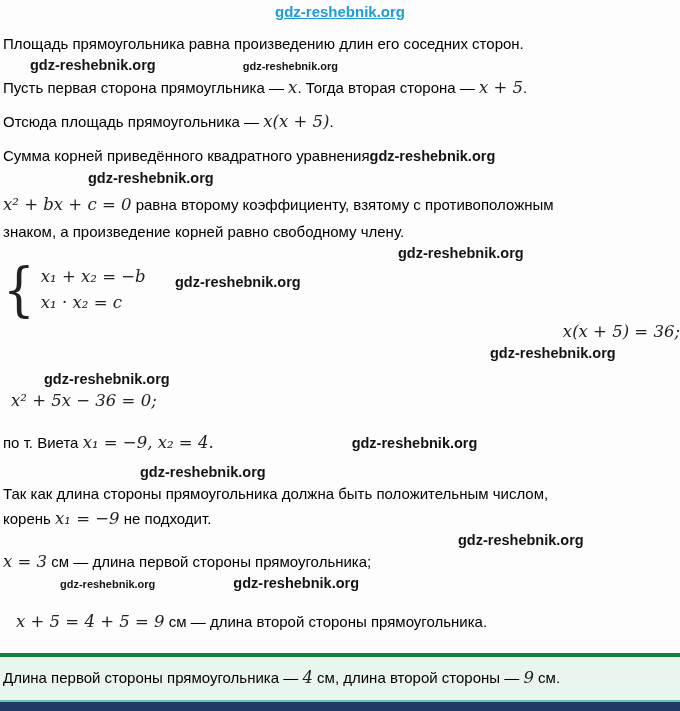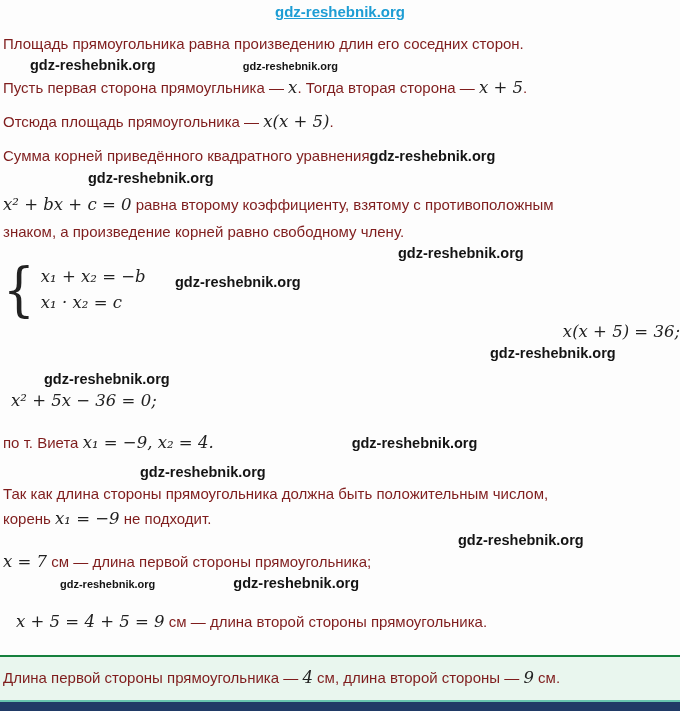--- a/index.html
+++ b/index.html
@@ -11,37 +11,37 @@
     overflow:hidden;
     position:relative;
   }
   .header { text-align:center; padding-top:3px; height:21px; }
   .header .site-link {
     color:#1d9dd4; font-weight:bold; font-size:15px;
     text-decoration:underline; cursor:pointer;
   }
   #content { position:relative; }
   .row { font-size:15px; line-height:21px; white-space:nowrap; }
-  .txt { color:#7f1d1d; }
+  .txt { color:#000000; }
   .math { font-family:"DejaVu Serif", serif; font-style:italic; font-size:16.5px; color:#222; }
   .wm { font-weight:bold; color:#141414; font-size:14.5px; font-family:"Liberation Sans", sans-serif; font-style:normal; }
   .wm-s { font-size:11px; }
   .gap { display:inline-block; }
   .system { position:relative; display:flex; align-items:center; margin:4px 0; }
   .brace {
     font-family:"DejaVu Serif", serif; font-weight:400;
     font-size:50px; line-height:52px; transform:scaleY(1.15);
     color:#222; margin-right:6px;
   }
   .sys-col .math { display:block; line-height:26px; }
   .sys-side { position:absolute; top:8px; }
   .answer {
     position:absolute; left:0; right:0; bottom:9px;
     background:#e9f6ee;
-    border-top:2px solid #15803d;
+    border-top:4px solid #15803d;
     border-bottom:2px solid #66c3ae;
     padding:7px 6px 9px 3px;
     font-size:15px; line-height:27px;
     white-space:normal;
     margin-top:20px;
   }
   .bottom-bar {
     position:absolute; left:0; bottom:0; width:100%; height:9px;
     background:#203a66;
   }
@@ -73,20 +73,20 @@
     </div>
     <div class="row" style="margin-top: 5px; padding-left: 3px; text-align: right;"><span class="math">x(x + 5) = 36;</span></div>
     <div class="row" style="margin-top: 0px; padding-left: 490px;"><span class="wm">gdz-reshebnik.org</span></div>
     <div class="row" style="margin-top: 4px; padding-left: 44px;"><span class="wm">gdz-reshebnik.org</span></div>
     <div class="row" style="margin-top: 0px; padding-left: 11px;"><span class="math">x² + 5x − 36 = 0;</span></div>
     <div class="row" style="margin-top: 21px; padding-left: 3px;"><span class="txt">по т. Виета </span><span class="math">x₁ = −9, x₂ = 4.</span><span class="gap" style="width: 138px;"></span><span class="wm">gdz-reshebnik.org</span></div>
     <div class="row" style="margin-top: 7px; padding-left: 140px;"><span class="wm">gdz-reshebnik.org</span></div>
     <div class="row" style="margin-top: 0px; padding-left: 3px;"><span class="txt">Так как длина стороны прямоугольника должна быть положительным числом,</span></div>
     <div class="row" style="margin-top: 4px; padding-left: 3px;"><span class="txt">корень </span><span class="math">x₁ = −9</span><span class="txt"> не подходит.</span></div>
     <div class="row" style="margin-top: 0px; padding-left: 458px;"><span class="wm">gdz-reshebnik.org</span></div>
-    <div class="row" style="margin-top: 0px; padding-left: 3px;"><span class="math">x = 7</span><span class="txt"> см — длина первой стороны прямоугольника;</span></div>
+    <div class="row" style="margin-top: 0px; padding-left: 3px;"><span class="math">x = 3</span><span class="txt"> см — длина первой стороны прямоугольника;</span></div>
     <div class="row" style="margin-top: 0px; padding-left: 60px;"><span class="wm wm-s">gdz-reshebnik.org</span><span class="gap" style="width: 78px;"></span><span class="wm">gdz-reshebnik.org</span></div>
     <div class="row" style="margin-top: 16px; padding-left: 16px;"><span class="math">x + 5 = 4 + 5 = 9</span><span class="txt"> см — длина второй стороны прямоугольника.</span></div>
   </div>
 
 <div class="answer"><span class="txt">Длина первой стороны прямоугольника — </span><span class="math">4</span><span class="txt"> см, длина второй стороны — </span><span class="math">9</span><span class="txt"> см.</span></div>
 
 <div class="bottom-bar"></div>
 
 </body></html>

